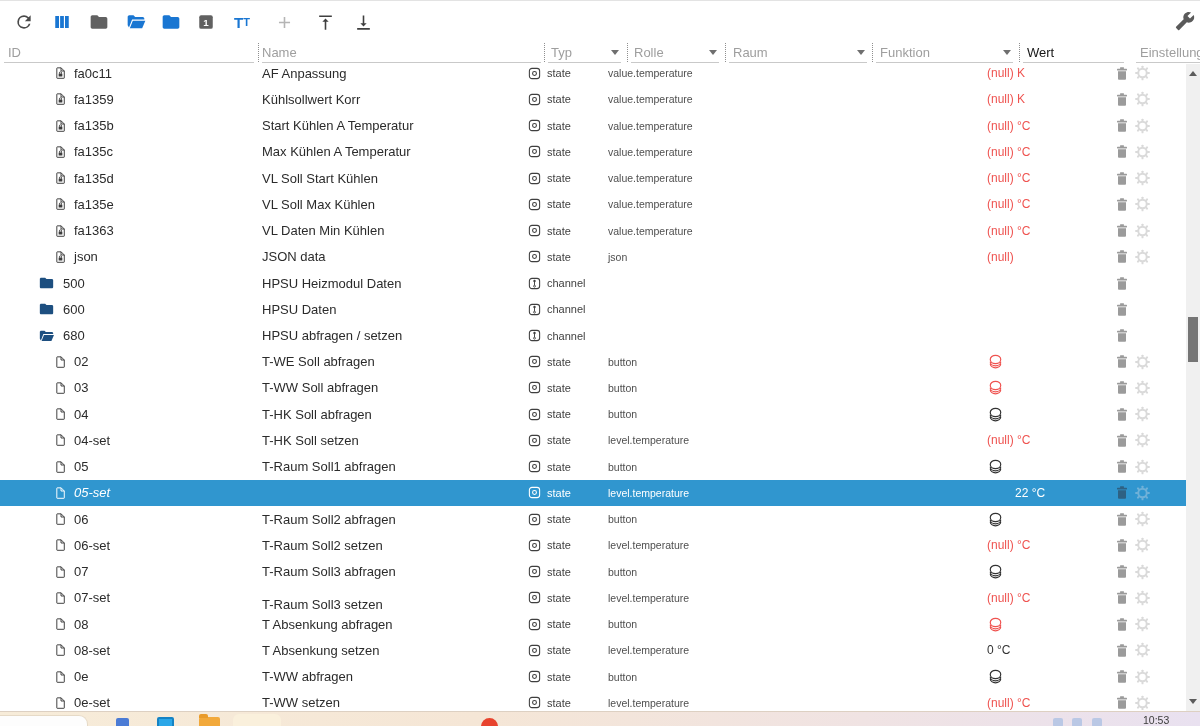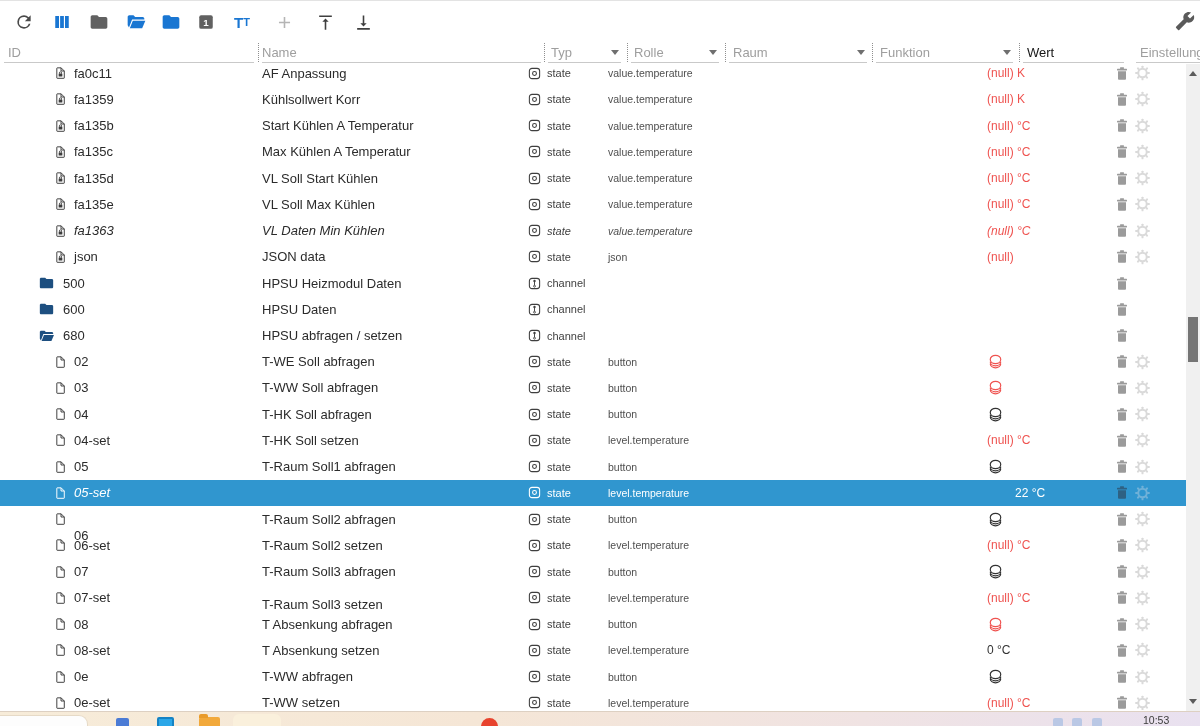--- a/index.html
+++ b/index.html
@@ -442,21 +442,21 @@
                 <rect x="10.6" y="1.6" width="2.8" height="4.2" rx="1"></rect>
                 <rect x="10.6" y="18.2" width="2.8" height="4.2" rx="1"></rect>
                 <rect x="1.6" y="10.6" width="4.2" height="2.8" rx="1"></rect>
                 <rect x="18.2" y="10.6" width="4.2" height="2.8" rx="1"></rect>
               </g>
             </g>
             <circle cx="12" cy="12" r="6" fill="none" stroke="currentColor" stroke-width="2.8"></circle>
           </svg>
         </span>
       </div>
-      <div class="row" style="top: 153.44px; font-style: italic;">
+      <div class="row" style="top: 153.44px;">
         <span class="cell tree" style="left: 54px;">
           <svg viewBox="0 0 24 24">
             <path d="M6 2.5h7.2L19 8.3V21a.8.8 0 0 1-.8.8H6a.8.8 0 0 1-.8-.8V3.3a.8.8 0 0 1 .8-.8z" fill="none" stroke="currentColor" stroke-width="1.8"></path>
             <path d="M13 2.5v5.8h6" fill="none" stroke="currentColor" stroke-width="1.8"></path>
             <path d="M10 13.2v-1.4a2 2 0 0 1 4 0v1.4" fill="none" stroke="currentColor" stroke-width="1.7"></path>
             <rect x="8.6" y="13" width="6.8" height="5.6" rx="0.8" fill="currentColor"></rect>
           </svg>
         </span>
         <span class="cell id" style="left: 74px;">fa1363</span>
         <span class="cell name" style="left: 262px;">VL Daten Min Kühlen</span>
@@ -900,21 +900,21 @@
           </svg>
         </span>
       </div>
       <div class="row" style="top: 442.08px;">
         <span class="cell tree" style="left: 54px;">
           <svg viewBox="0 0 24 24">
             <path d="M6 2.5h7.2L19 8.3V21a.8.8 0 0 1-.8.8H6a.8.8 0 0 1-.8-.8V3.3a.8.8 0 0 1 .8-.8z" fill="none" stroke="currentColor" stroke-width="1.8"></path>
             <path d="M13 2.5v5.8h6" fill="none" stroke="currentColor" stroke-width="1.8"></path>
           </svg>
         </span>
-        <span class="cell id" style="left: 74px; margin-top: 16px;">06</span>
+        <span class="cell id" style="left: 74px;">06</span>
         <span class="cell name" style="left: 262px;">T-Raum Soll2 abfragen</span>
         <span class="cell typ" style="left: 527px;">
           <svg viewBox="0 0 24 24">
             <rect x="3.8" y="3.8" width="16.4" height="16.4" rx="4.2" fill="none" stroke="currentColor" stroke-width="1.7"></rect>
             <circle cx="12" cy="12" r="3.1" fill="none" stroke="currentColor" stroke-width="1.7"></circle>
           </svg>
           <span>state</span>
         </span>
         <span class="cell role" style="left: 608px;">button</span>
         <span class="cell val v-dark" style="left: 987px;">

